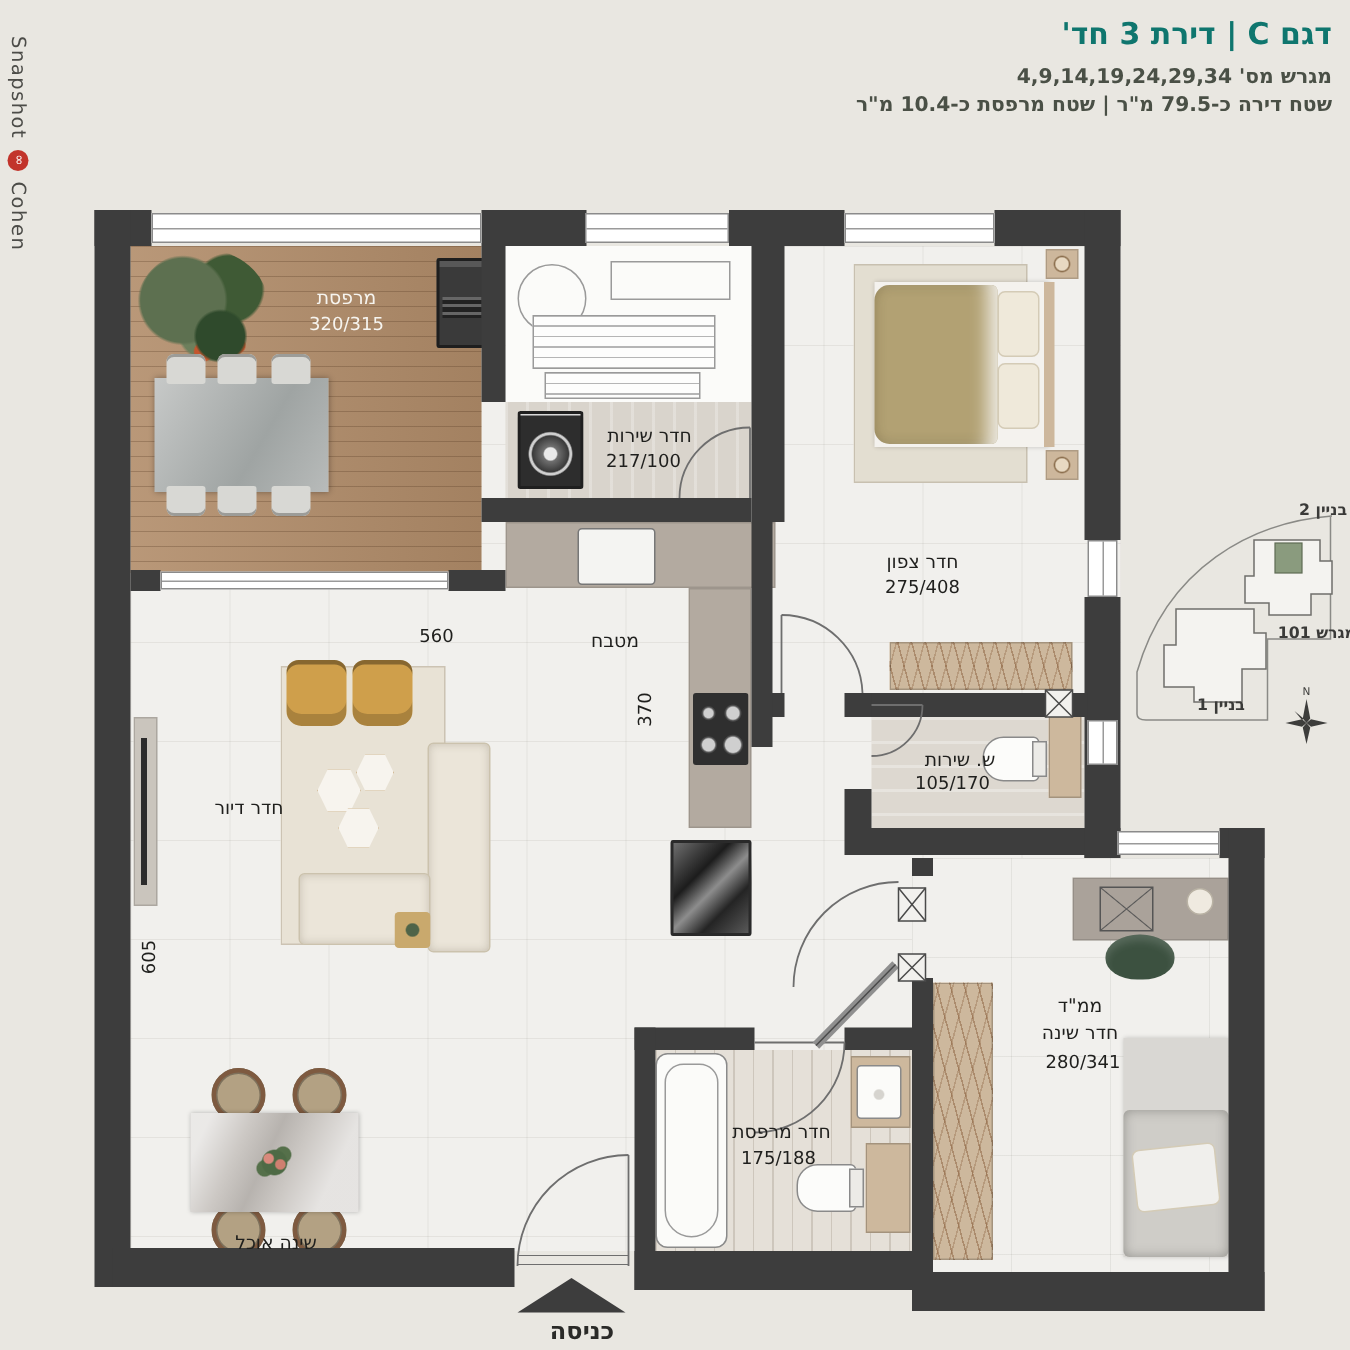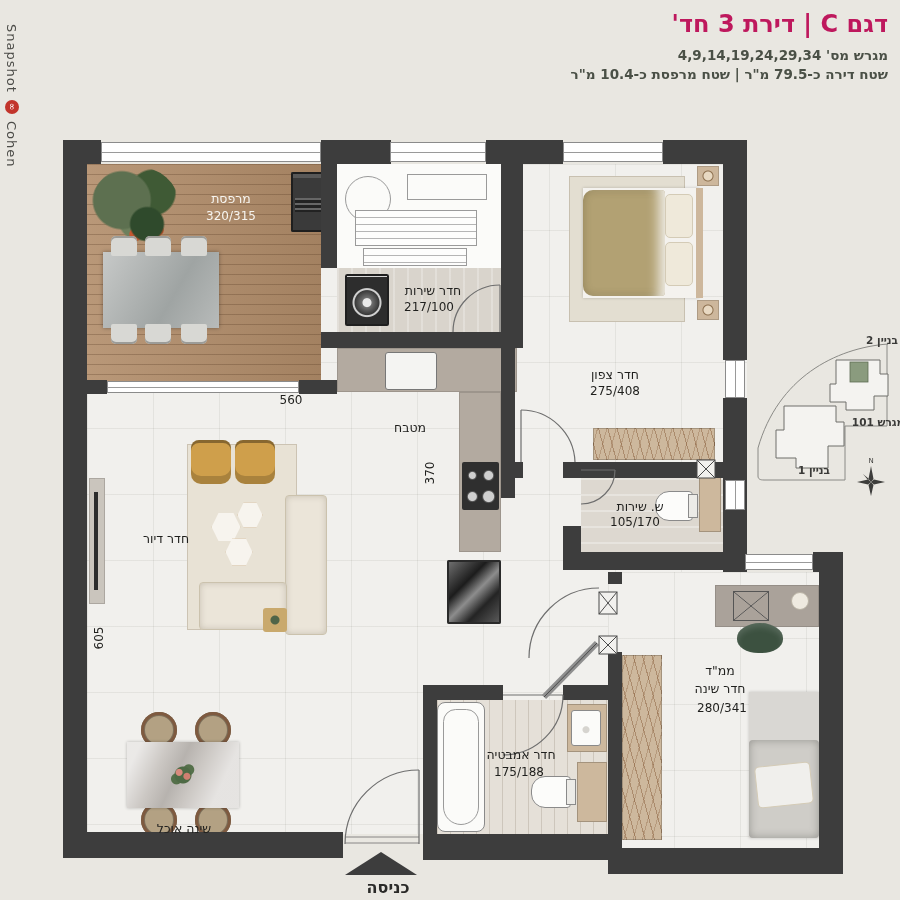--- a/index.html
+++ b/index.html
@@ -20,21 +20,21 @@
   }
   .logo-dot {
     width:14px; height:14px; border-radius:50%; background:#c2342b;
     color:#fff; font-size:9px; line-height:14px; text-align:center;
     writing-mode:horizontal-tb; transform:rotate(90deg); margin:3px 0;
     display:inline-block;
   }
 
   
   .header { position:absolute; top:10px; right:12px; direction:rtl; text-align:right; }
-  .header .title { font-size:24px; font-weight:bold; color:#be185d; margin-bottom:8px; }
+  .header .title { font-size:20px; font-weight:bold; color:#0f766e; margin-bottom:8px; }
   .header .line  { font-size:13.5px; font-weight:600; color:#4a5046; line-height:19px; }
   .header .north { font-size:13.5px; font-weight:bold; color:#4a5046; margin-top:11px; }
 
   
   .plan { position:absolute; left:30px; top:140px; width:780px; height:760px;margin-left:33px; }
 
   .tiles {
     background-color:#f1f0ed;
     background-image:
       linear-gradient(rgba(110,105,95,.10) 1px, transparent 1px),
@@ -340,24 +340,24 @@
   <div class="label dim" style="left:366px;top:167px;">217/100</div>
   <div class="label" style="left:552px;top:234px;">חדר צפון</div>
   <div class="label dim" style="left:552px;top:251px;">275/408</div>
   <div class="label" style="left:347px;top:287px;">מטבח</div>
   <div class="label" style="left:103px;top:398px;">חדר דיור</div>
   <div class="label" style="left:577px;top:366px;">ש. שירות</div>
   <div class="label dim" style="left:572px;top:382px;">105/170</div>
   <div class="label" style="left:657px;top:530px;">ממ"ד</div>
   <div class="label" style="left:657px;top:548px;">חדר שינה</div>
   <div class="label dim" style="left:659px;top:568px;">280/341</div>
-  <div class="label" style="left:458px;top:614px;">חדר אמבטיה</div>
+  <div class="label" style="left:458px;top:614px;">חדר מרפסת</div>
   <div class="label dim" style="left:456px;top:632px;">175/188</div>
   <div class="label" style="left:121px;top:688px;">שינה אוכל</div>
-  <div class="label dim" style="left:228px;top:260px;">560</div>
+  <div class="label dim" style="left:228px;top:284px;">560</div>
   <div class="label dim rot" style="left:367px;top:333px;">370</div>
   <div class="label dim rot" style="left:36px;top:498px;">605</div>
 
   <div class="entry-arrow" style="left:282px;top:712px;"></div>
   <div class="label entry-label" style="left:325px;top:747px;">כניסה</div>
 </div>
 
 <div class="sitemap">
   <svg width="160" height="180" viewBox="0 0 160 180">
     <path d="M148,14 C95,18 38,48 18,118 L18,146 C18,149 20,150 24,150 L105,150 L105,96 L147,96 L147,14 Z" fill="none" stroke="#8a8a86" stroke-width="1"></path>

